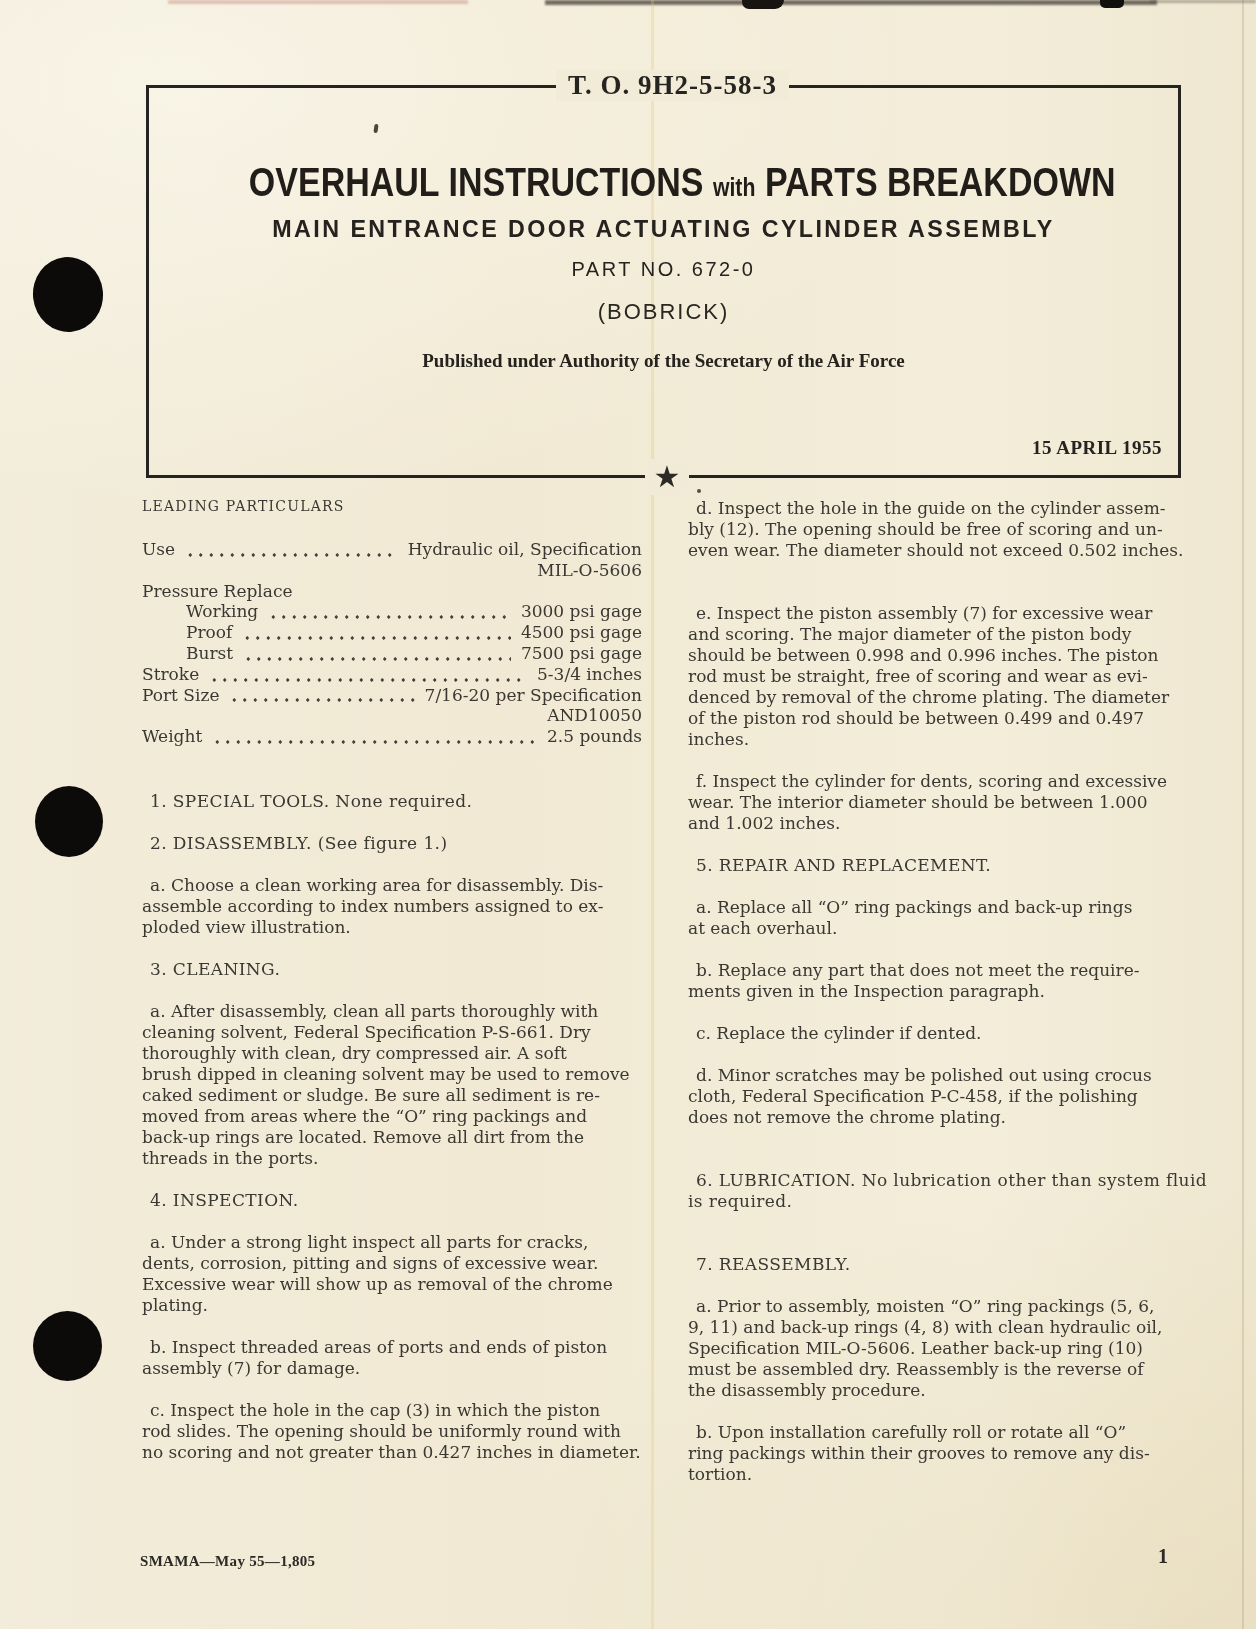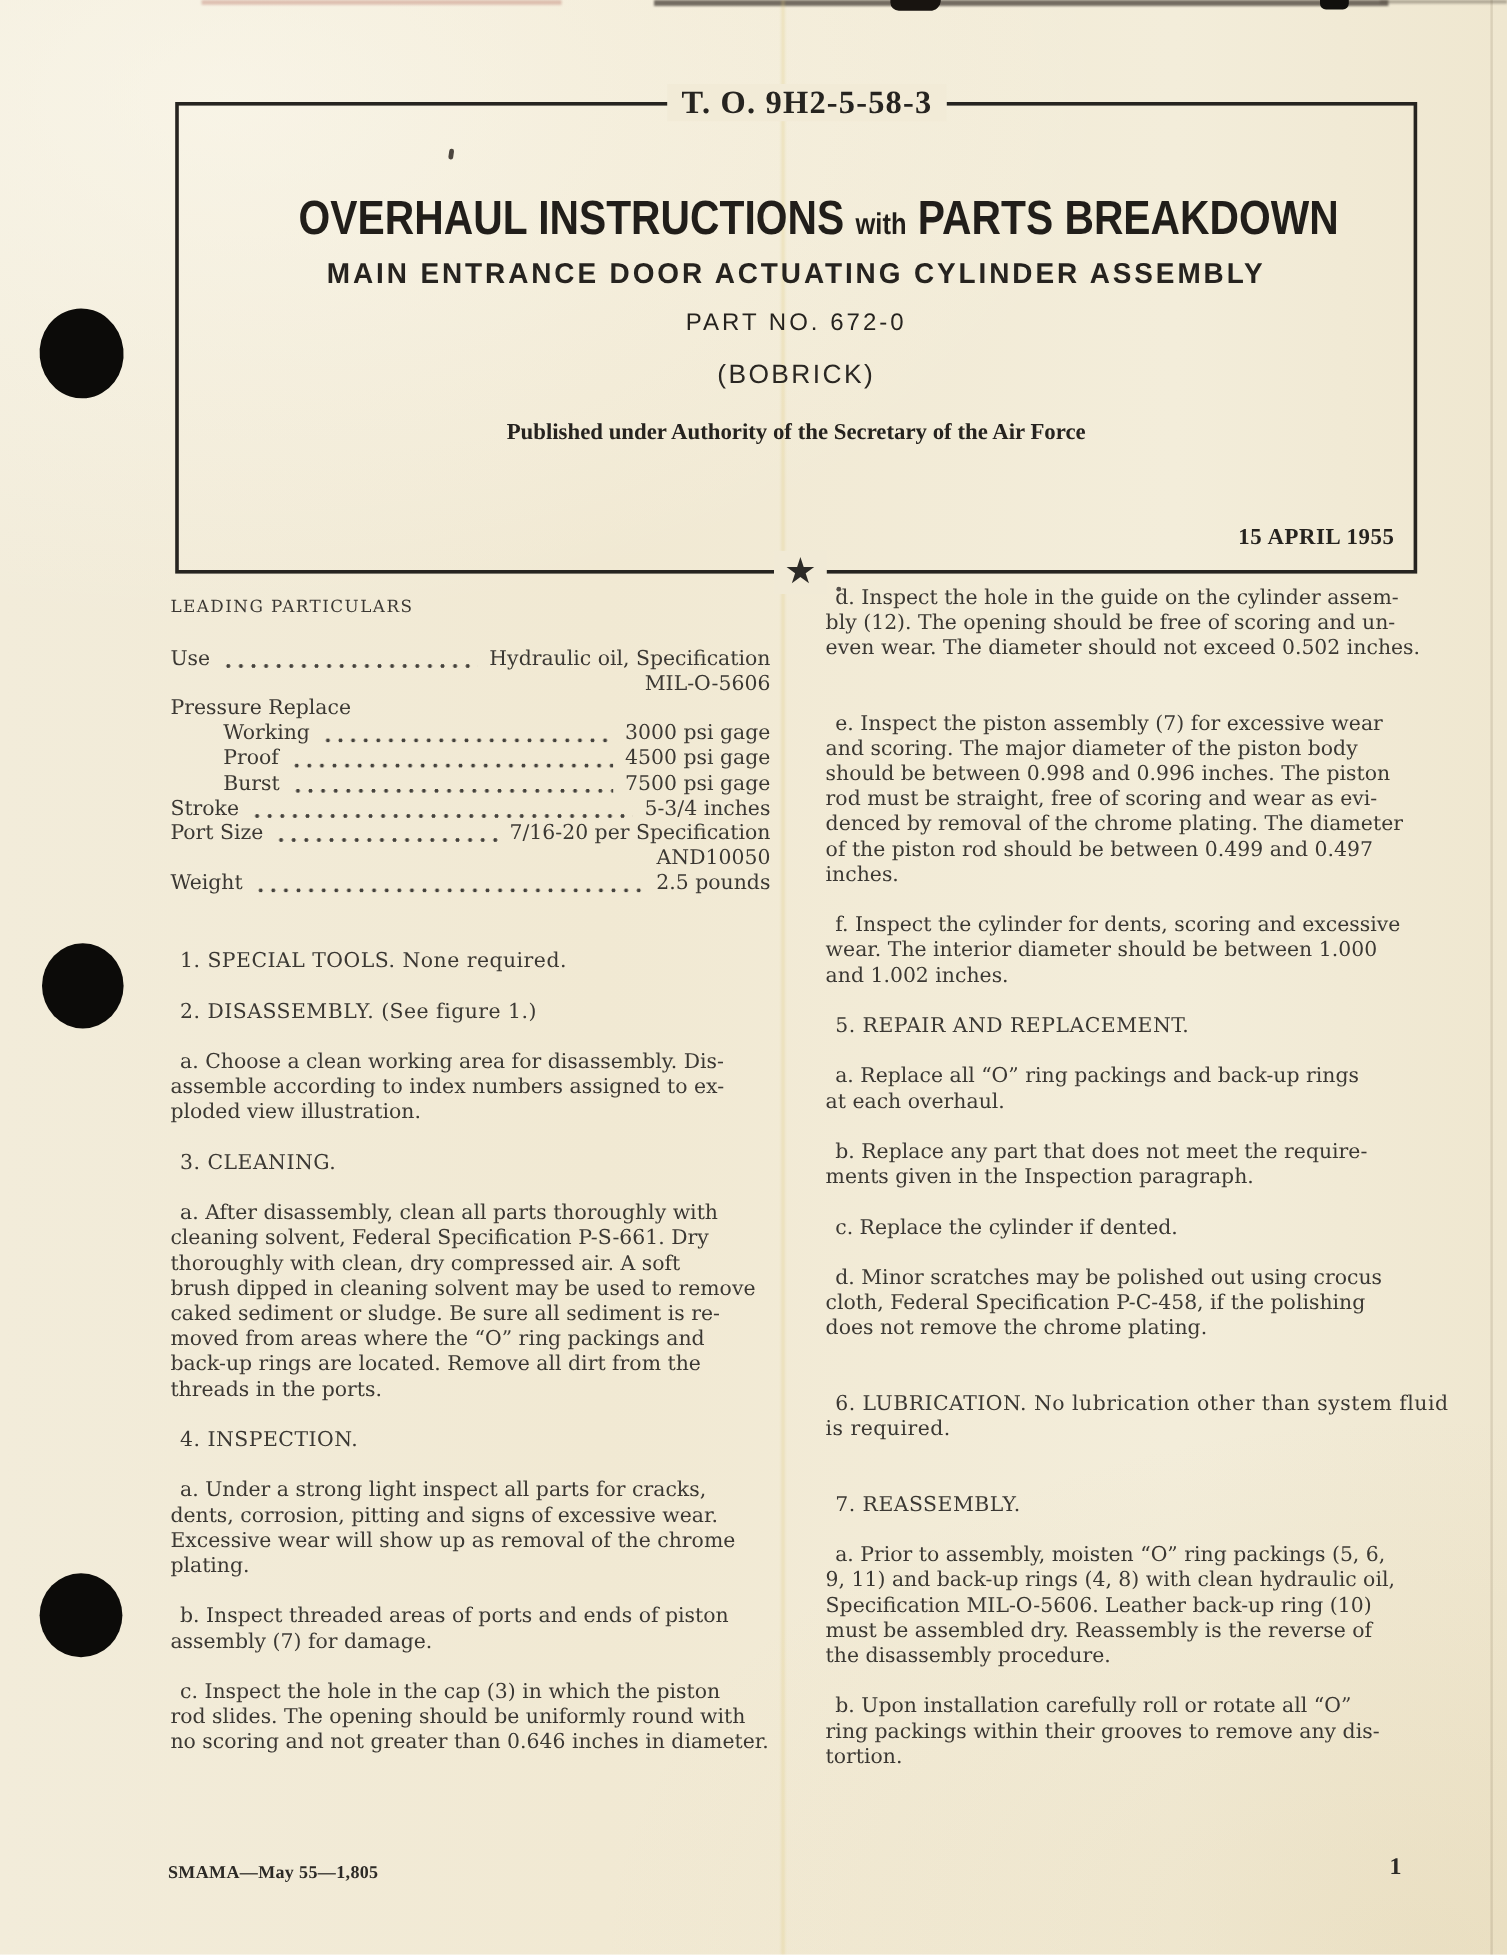--- a/index.html
+++ b/index.html
@@ -54,34 +54,34 @@
     background:#f1ead6; font-size:30px; line-height:36px; color:#2c2a26;
   }
 
   
   .col { position:absolute; top:480px; width:500px; font-size:17px; line-height:21px; color:#3b3833; }
   .col-left  { left:142px; }
   .col-right { left:688px; }
 
   .particulars-heading { margin-top:16px; font-size:14px; letter-spacing:1.2px; white-space:pre; }
   .plist { margin-top:22px; }
-  .prow  { display:flex; align-items:flex-end; height:20.8px; }
+  .prow  { display:flex; align-items:flex-start; height:20.8px; }
   .plabel { white-space:pre; }
   .indent .plabel { padding-left:44px; }
   .leader {
     flex:1 1 auto; min-width:18px; align-self:flex-end; height:6px; margin:0 10px 3px 10px;
     background-image:radial-gradient(circle, #45423c 1.5px, transparent 1.8px);
     background-size:10.5px 6px; background-repeat:repeat-x; background-position:0 1px;
   }
   .pvalue { white-space:pre; }
   .pcont  { display:block; height:20.8px; text-align:right; white-space:pre; }
 
   .block { margin-top:21px; white-space:pre; text-indent:8px; }
   .h     { letter-spacing:.4px; }
-  .first { margin-top:8px; }
+  .first { margin-top:18px; }
   .g2    { margin-top:42px; }
   .gtools{ margin-top:44px; }
 
   
   .imprint { position:absolute; left:140px; top:1553px; font-family:"Liberation Serif", serif; font-weight:bold; font-size:15px; letter-spacing:.3px; color:#2c2a26; white-space:pre; }
   .pageno  { position:absolute; left:1158px; top:1545px; font-family:"Liberation Serif", serif; font-weight:bold; font-size:20px; color:#2c2a26; }
 </style>
 </head>
 <body>
 
@@ -178,21 +178,21 @@
 threads in the ports.</div>
     <div class="block h">4. INSPECTION.</div>
     <div class="block">a. Under a strong light inspect all parts for cracks,
 dents, corrosion, pitting and signs of excessive wear.
 Excessive wear will show up as removal of the chrome
 plating.</div>
     <div class="block">b. Inspect threaded areas of ports and ends of piston
 assembly (7) for damage.</div>
     <div class="block">c. Inspect the hole in the cap (3) in which the piston
 rod slides. The opening should be uniformly round with
-no scoring and not greater than 0.646 inches in diameter.</div>
+no scoring and not greater than 0.427 inches in diameter.</div>
   </div>
 
   <div class="col col-right">
     <div class="block first">d. Inspect the hole in the guide on the cylinder assem-
 bly (12). The opening should be free of scoring and un-
 even wear. The diameter should not exceed 0.502 inches.</div>
     <div class="block g2">e. Inspect the piston assembly (7) for excessive wear
 and scoring. The major diameter of the piston body
 should be between 0.998 and 0.996 inches. The piston
 rod must be straight, free of scoring and wear as evi-

